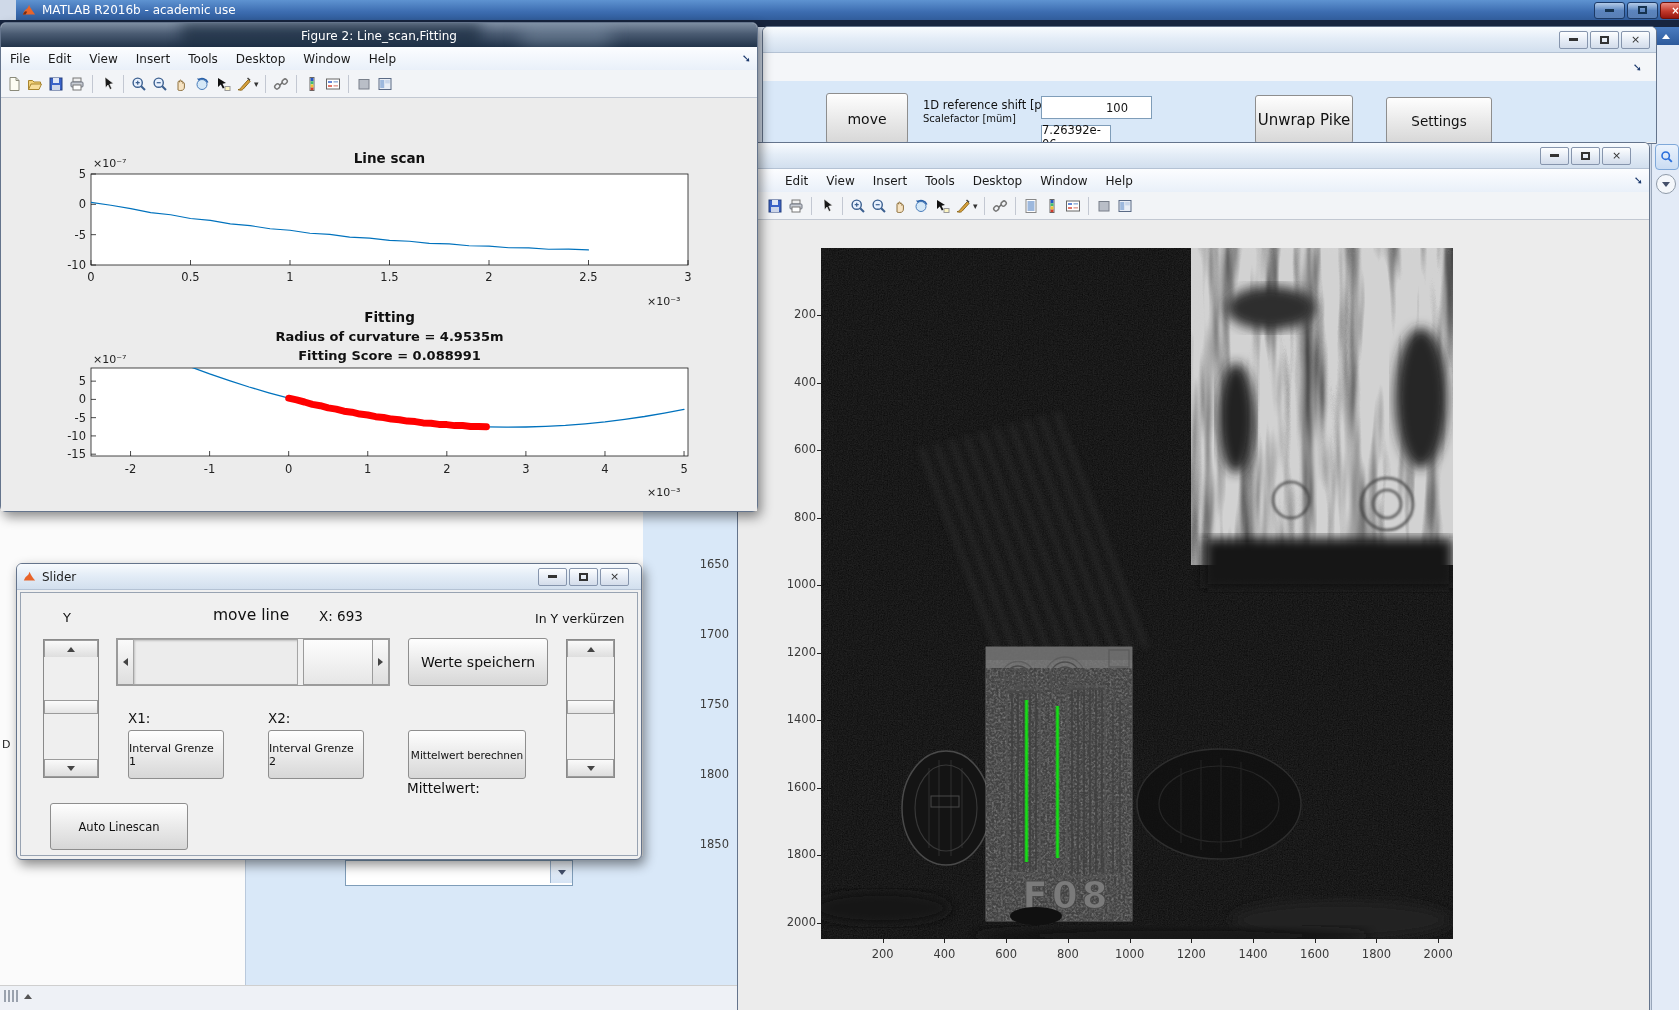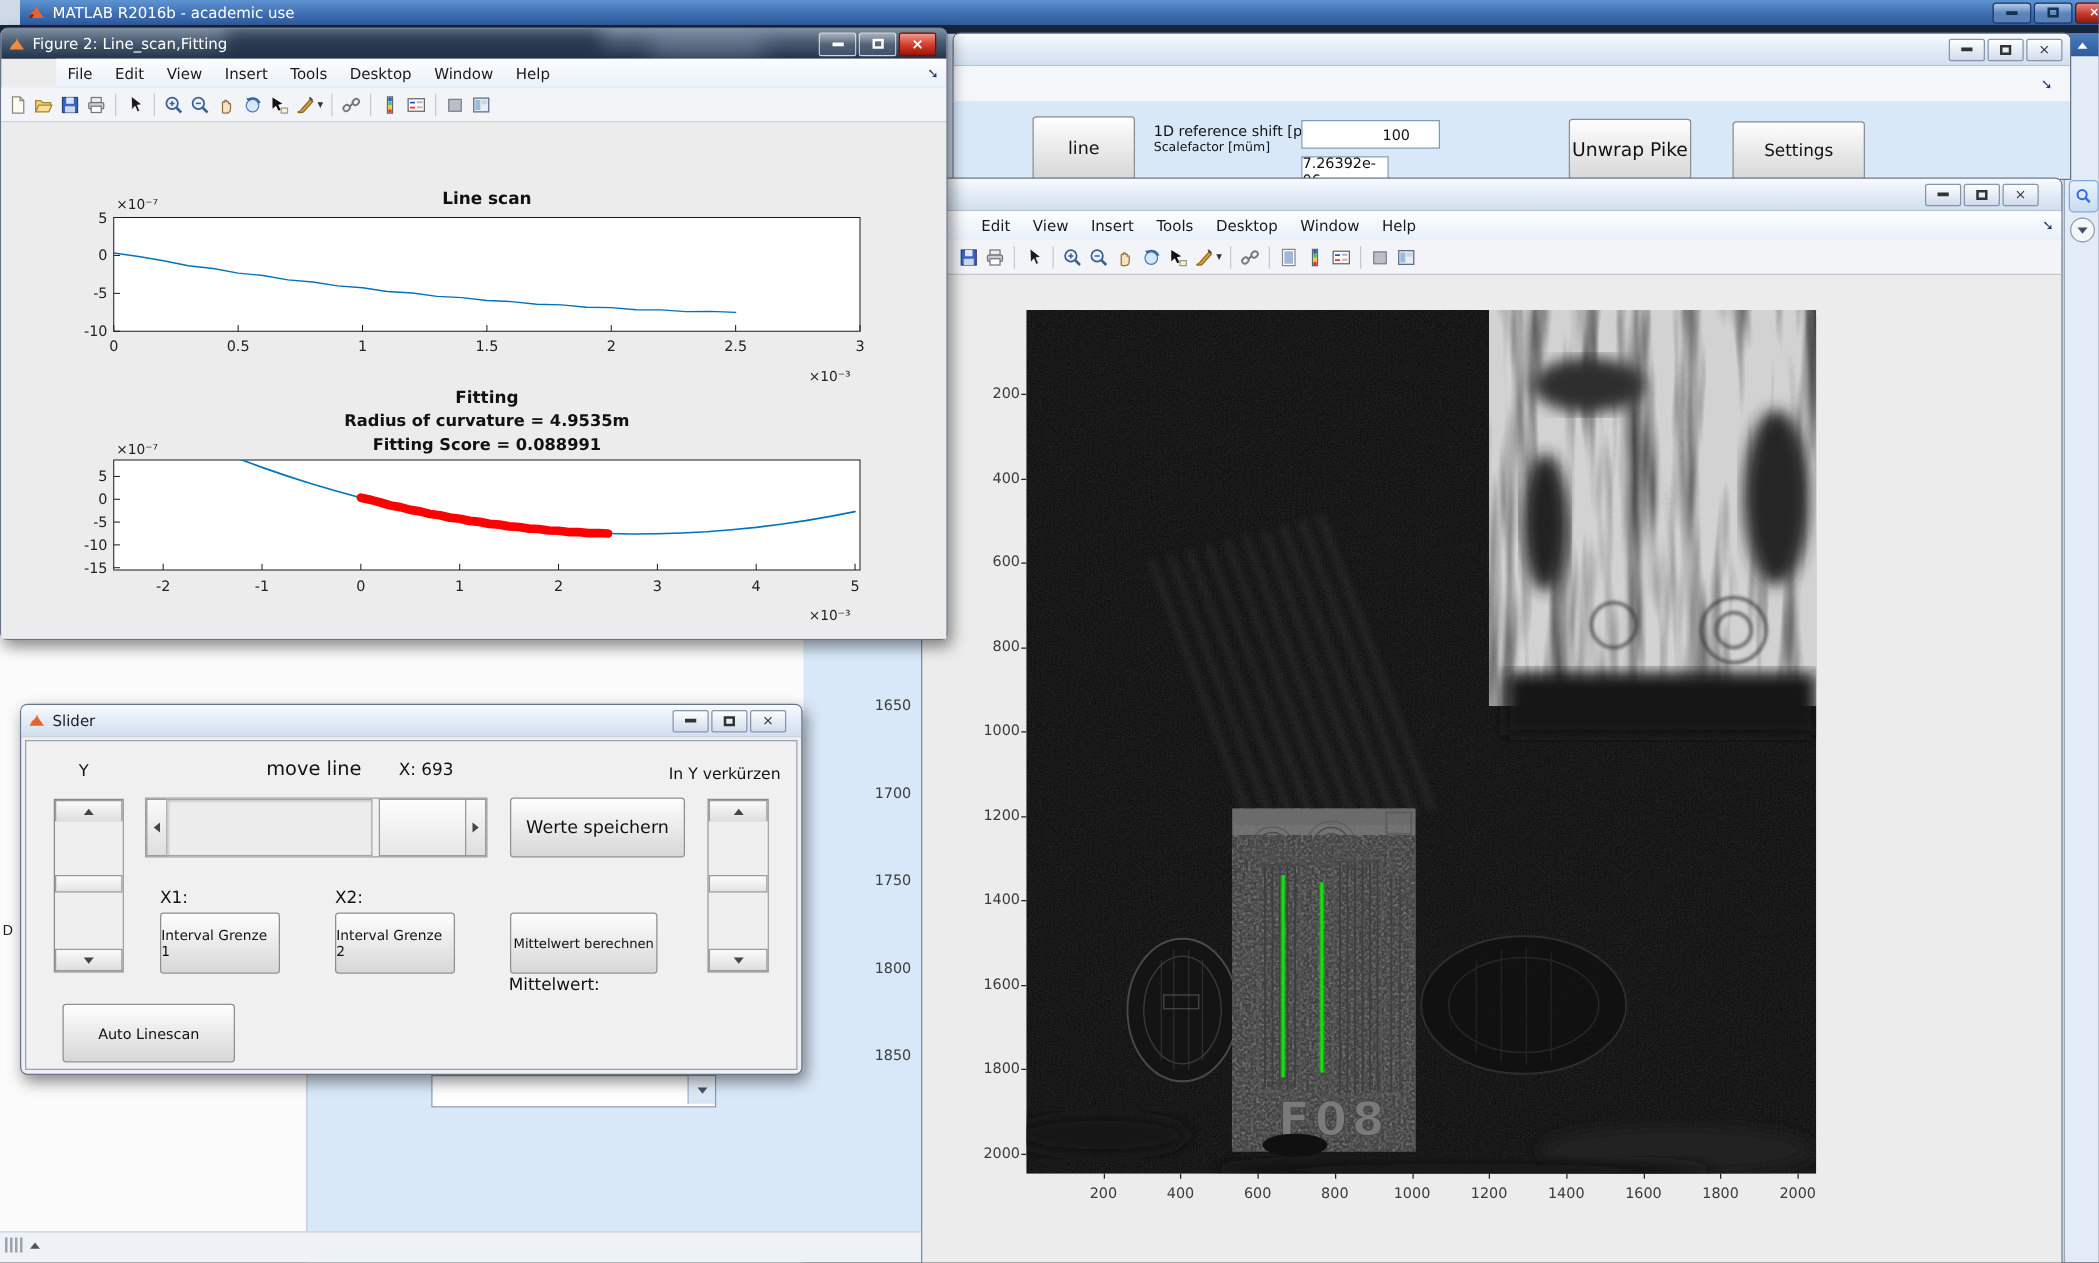--- a/index.html
+++ b/index.html
@@ -67,21 +67,21 @@
     display:flex;align-items:center;gap:3px;padding-left:4px;}
   .ticon{width:18px;height:18px;display:flex;align-items:center;justify-content:center;}
   .ticon svg{width:16px;height:16px;}
   .tsep{width:1px;height:18px;background:#c3c8d2;margin:0 3px;}
   .tcaret{font-size:9px;color:#333;margin-left:-2px;}
   .canvas{position:absolute;left:0;right:0;background:#ececec;}
 
   
   .dark-tb{position:absolute;left:0;top:0;right:0;height:24px;border-radius:5px 5px 0 0;
     background:linear-gradient(#7d8da1,#4a5b72 45%,#22344a);display:flex;align-items:center;gap:6px;
-    padding:0 6px;box-sizing:border-box;color:#fff;font-size:12px;overflow:hidden;}
+    padding:0 6px;box-sizing:border-box;color:#fff;font-size:12px;overflow:hidden;flex-direction:column;}
   .dark-tb .smudge1{position:absolute;left:180px;top:0;width:300px;height:24px;background:#18293d;filter:blur(7px);opacity:.65;}
   .dark-tb .smudge2{position:absolute;left:520px;top:0;width:90px;height:24px;background:#8fa3b8;filter:blur(9px);opacity:.4;}
   .dwb{width:28px;height:17px;border:1px solid rgba(255,255,255,.65);border-radius:2px;
     background:linear-gradient(rgba(255,255,255,.4),rgba(255,255,255,.08) 50%,rgba(120,150,190,.25));
     display:flex;align-items:center;justify-content:center;color:#fff;}
   .dwb .g-min{background:#fff;}
   .dwb .g-max{border-color:#fff;}
   .dwb.red{background:linear-gradient(#ef9a8d,#d5402f 50%,#9c1406);border-color:#731007;font-weight:bold;}
 
   
@@ -177,21 +177,21 @@
         <div class="wb">
             <span class="g-max"></span>
           </div>
         <div class="wb">×</div>
       </div>
     </div>
     <div class="abs" style="left:0;top:26px;right:0;height:28px;background:#f4f6f9;border-bottom:1px solid #dde3ea;">
       <span class="dockarrow abs" style="right:8px;top:8px;">➘</span>
     </div>
     <div class="gui-panel" style="left:0;top:54px;right:0;height:61px;">
-      <div class="mbtn" style="left:63px;top:12px;width:80px;height:49px;font-size:14px;">line</div>
+      <div class="mbtn" style="left:63px;top:12px;width:80px;height:49px;font-size:14px;">move</div>
       <div class="ui-label" style="left:160px;top:17px;font-size:11.5px;">1D reference shift [px]:</div>
       <div class="ui-edit" style="left:278px;top:15px;width:68px;height:21px;padding-left:41px;">100</div>
       <div class="ui-label" style="left:160px;top:32px;font-size:10px;">Scalefactor [müm]</div>
       <div class="ui-edit" style="left:278px;top:44px;width:68px;height:21px;">7.26392e-06</div>
       <div class="mbtn" style="left:492px;top:14px;width:96px;height:47px;font-size:15px;">Unwrap Pike</div>
       <div class="mbtn" style="left:623px;top:16px;width:104px;height:45px;font-size:13.5px;">Settings</div>
     </div>
   </div>
 
   <div class="win" style="left:737px;top:142px;width:911px;height:868px;z-index:3;border-radius:6px 6px 0 0;">
@@ -510,21 +510,21 @@
       <div class="winbtns" style="z-index:1;margin-right:2px;">
         <div class="dwb">
             <span class="g-min"></span>
           </div>
         <div class="dwb">
             <span class="g-max"></span>
           </div>
         <div class="dwb red">×</div>
       </div>
     </div>
-    <div class="menubar" style="top:24px;margin-left:44px;">
+    <div class="menubar" style="top:24px;">
       <span class="mi">File</span>
       <span class="mi">Edit</span>
       <span class="mi">View</span>
       <span class="mi">Insert</span>
       <span class="mi">Tools</span>
       <span class="mi">Desktop</span>
       <span class="mi">Window</span>
       <span class="mi">Help</span>
       <span class="dockarrow">➘</span>
     </div>

